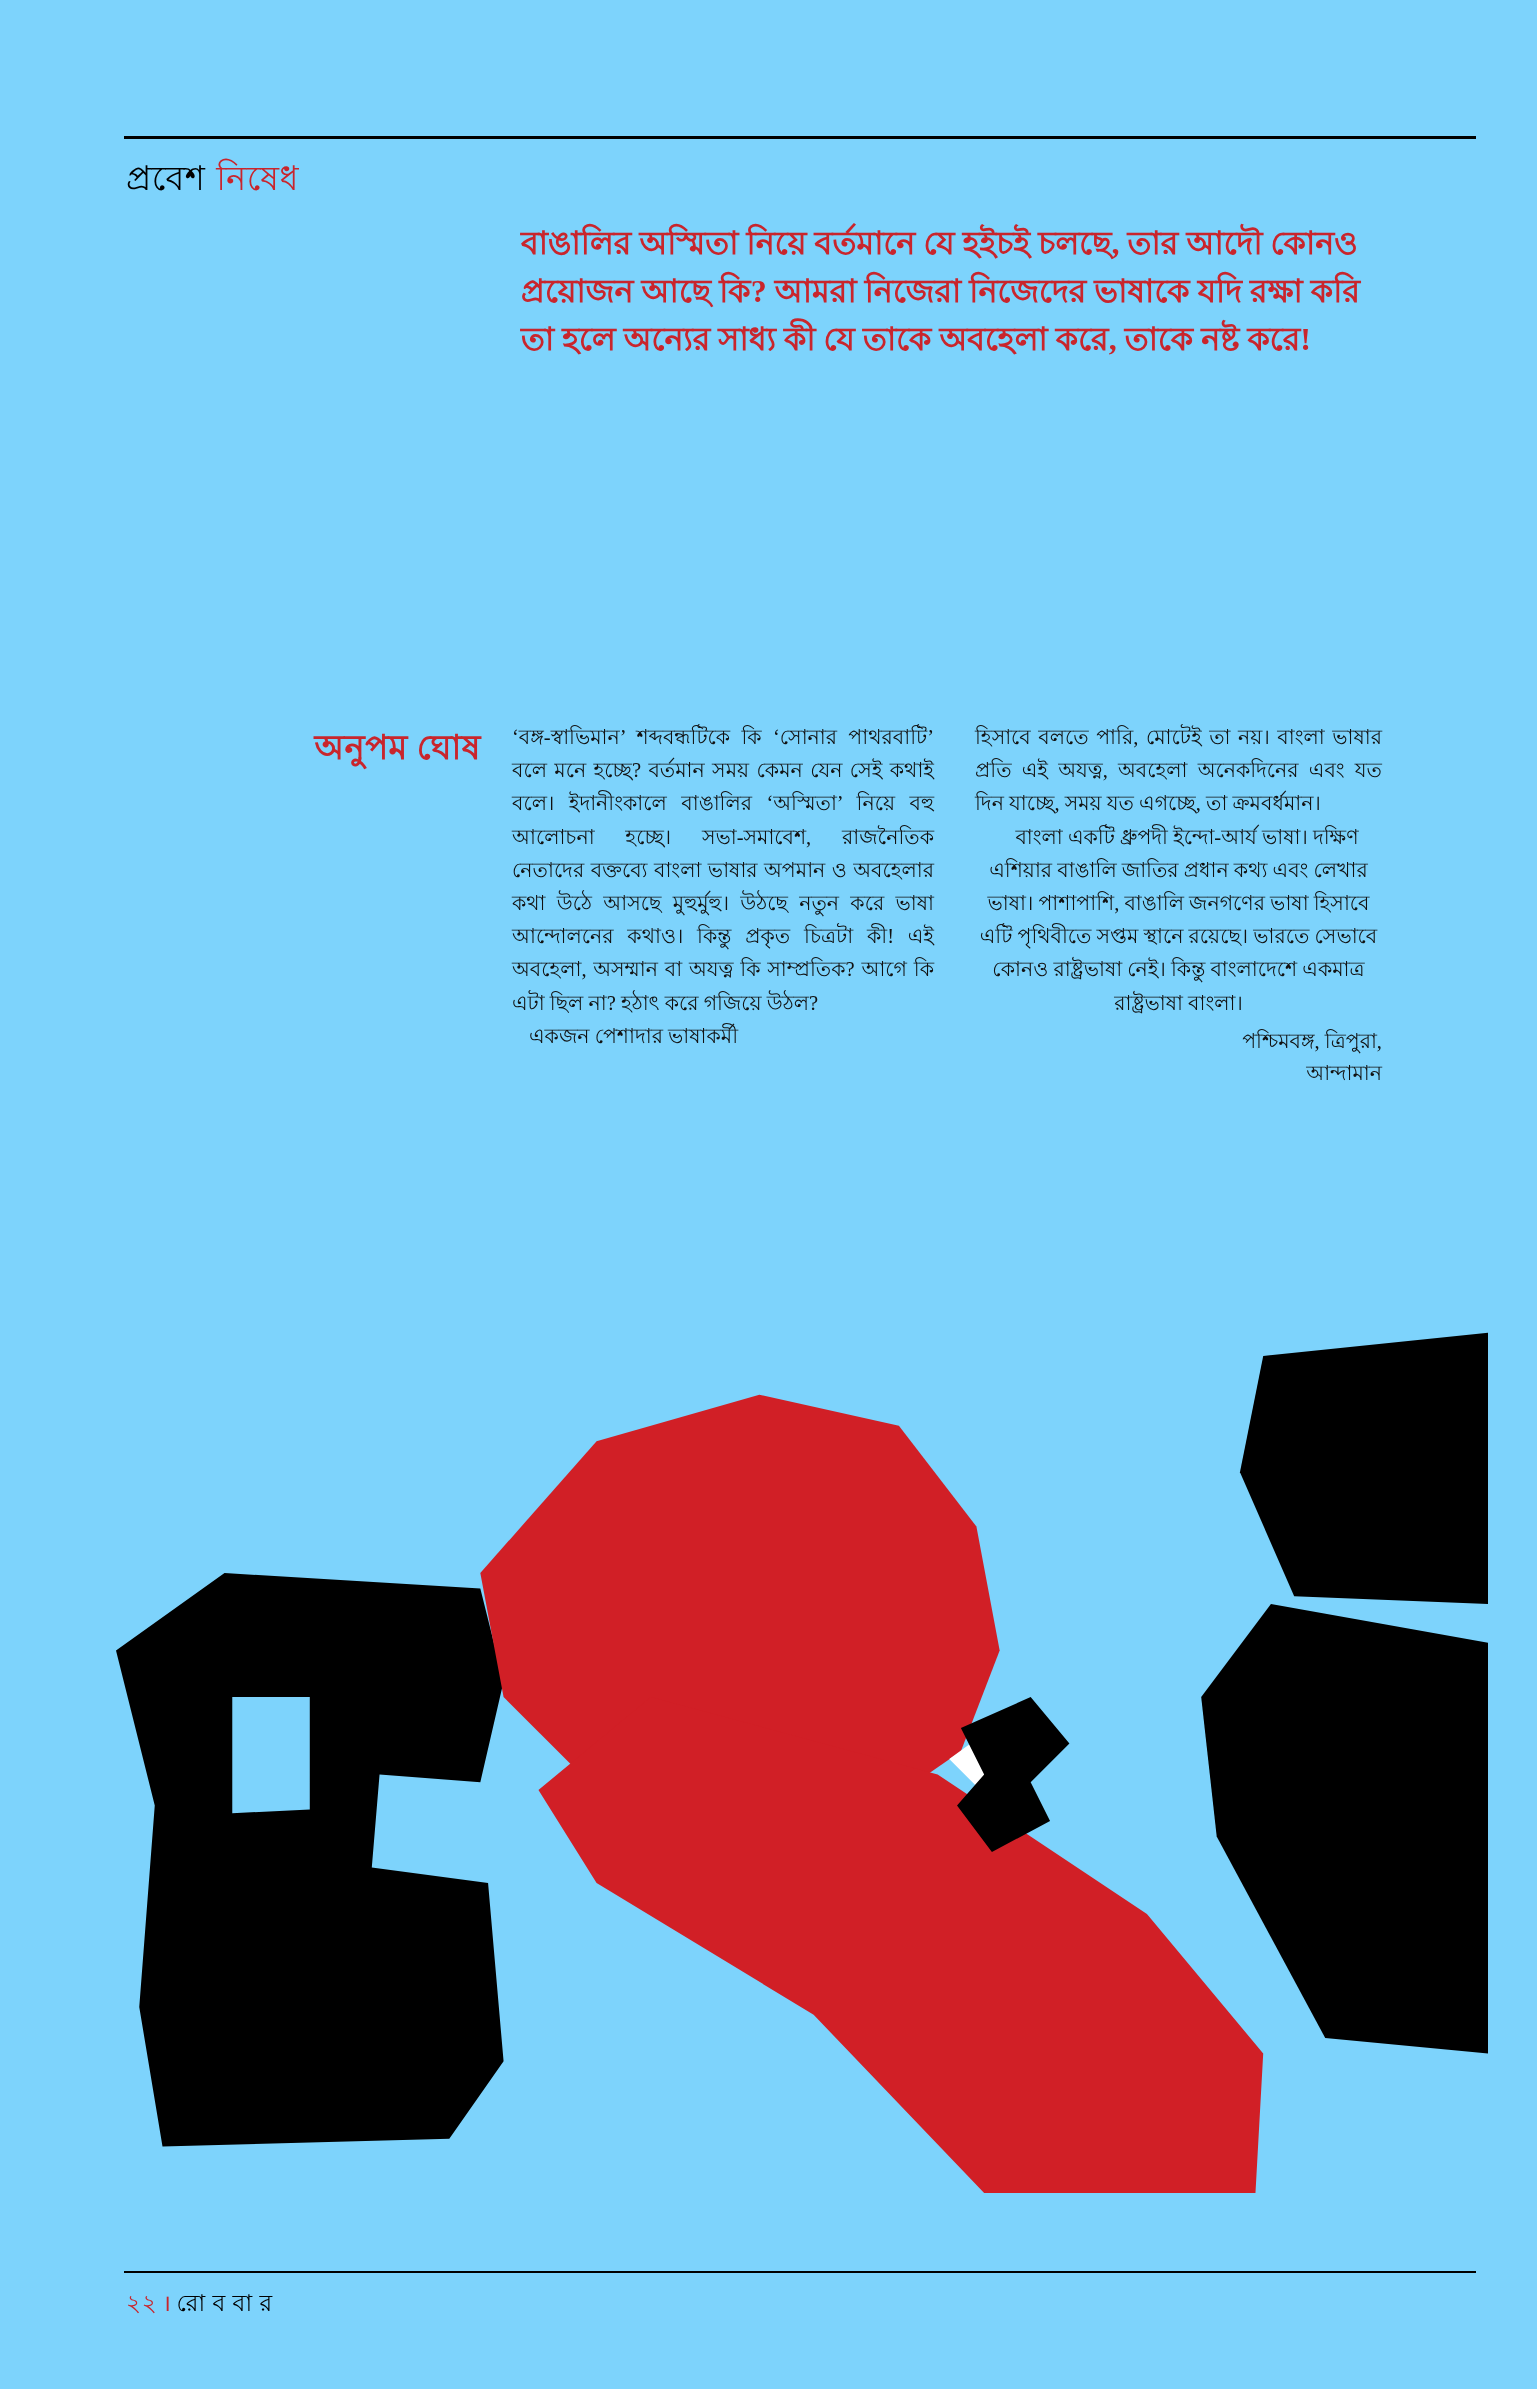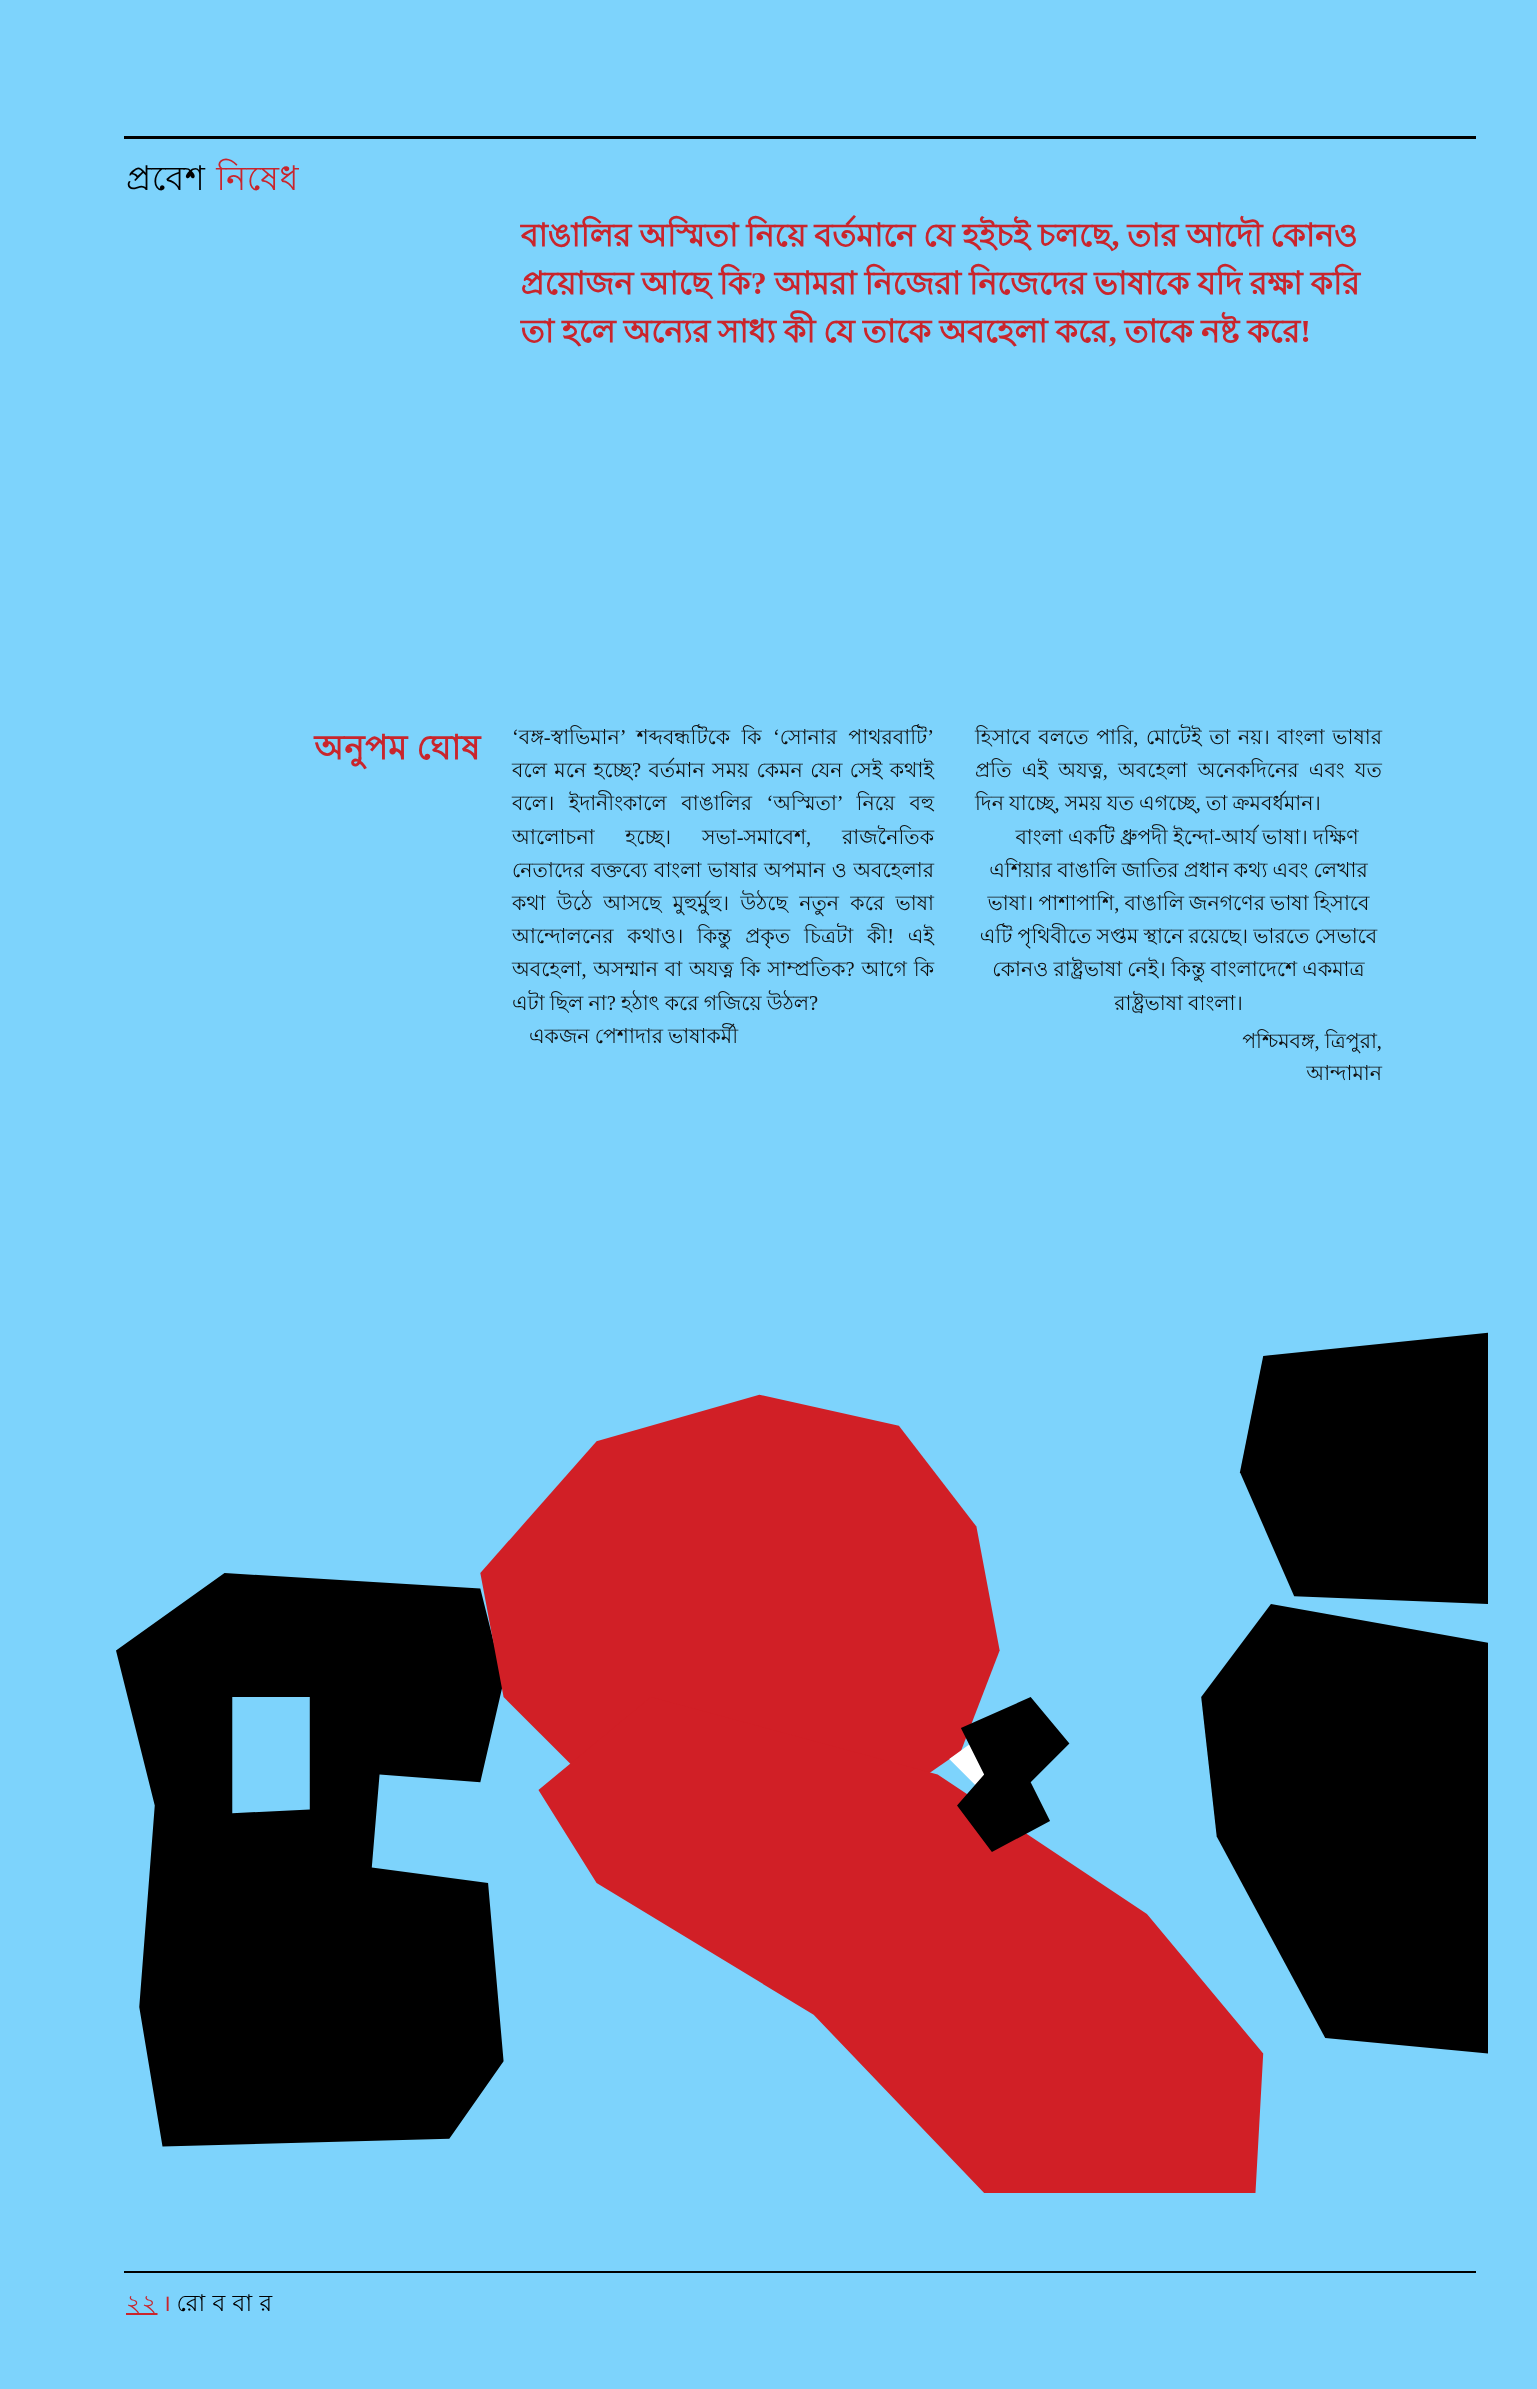--- a/index.html
+++ b/index.html
@@ -36,21 +36,21 @@
     line-height: 1.2;
     white-space: nowrap;
   }
   .kicker .k1 { color: #000000; }
   .kicker .k2 { color: #c9252c; margin-left: 11px; }
 
   
   .standfirst {
     position: absolute;
     left: 521px;
-    top: 211px;
+    top: 219px;
     width: 860px;
     color: #c9252c;
     font-size: 32px;
     line-height: 1.5;
     font-weight: 600;
   }
 
   
   .headline {
     position: absolute;
@@ -118,21 +118,21 @@
     background: #000000;
   }
   .folio {
     position: absolute;
     left: 126px;
     top: 2285px;
     font-size: 23px;
     color: #000000;
     letter-spacing: 0.8px;
   }
-  .folio .num { color: #c9252c; text-decoration: underline; }
+  .folio .num { color: #c9252c; }
   .folio .sep { color: #c9252c; margin: 0 4.7px; }
 </style>
 </head>
 <body>
 
 <div class="page">
 
   <div class="top-rule"></div>
 
   <div class="kicker">

